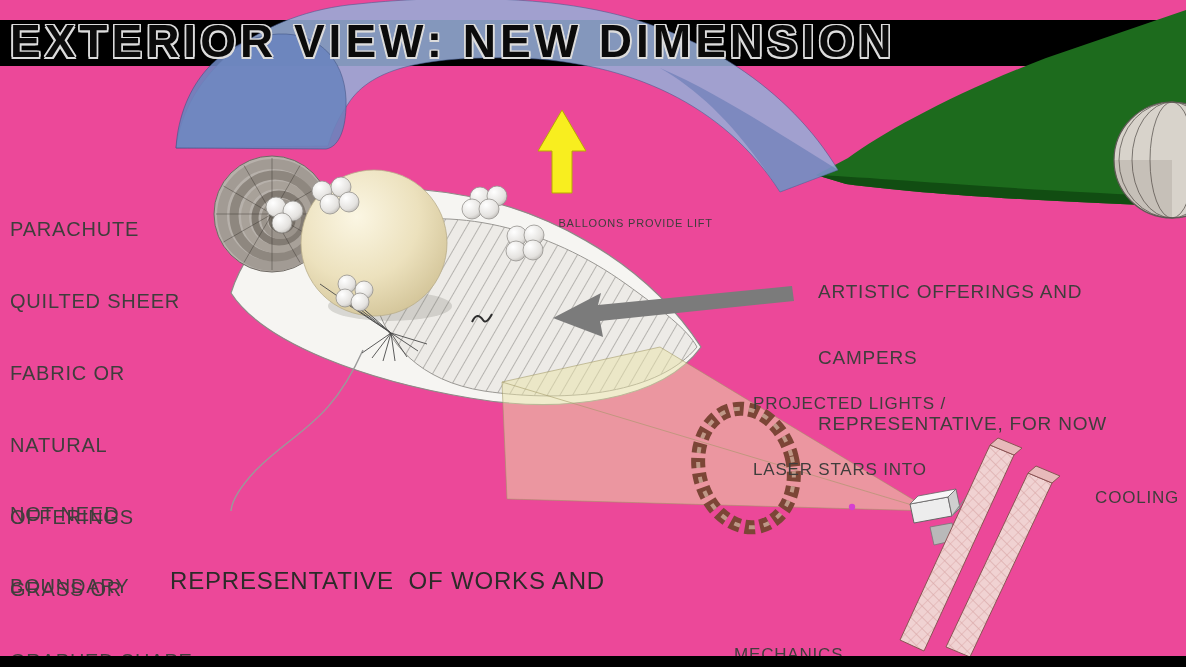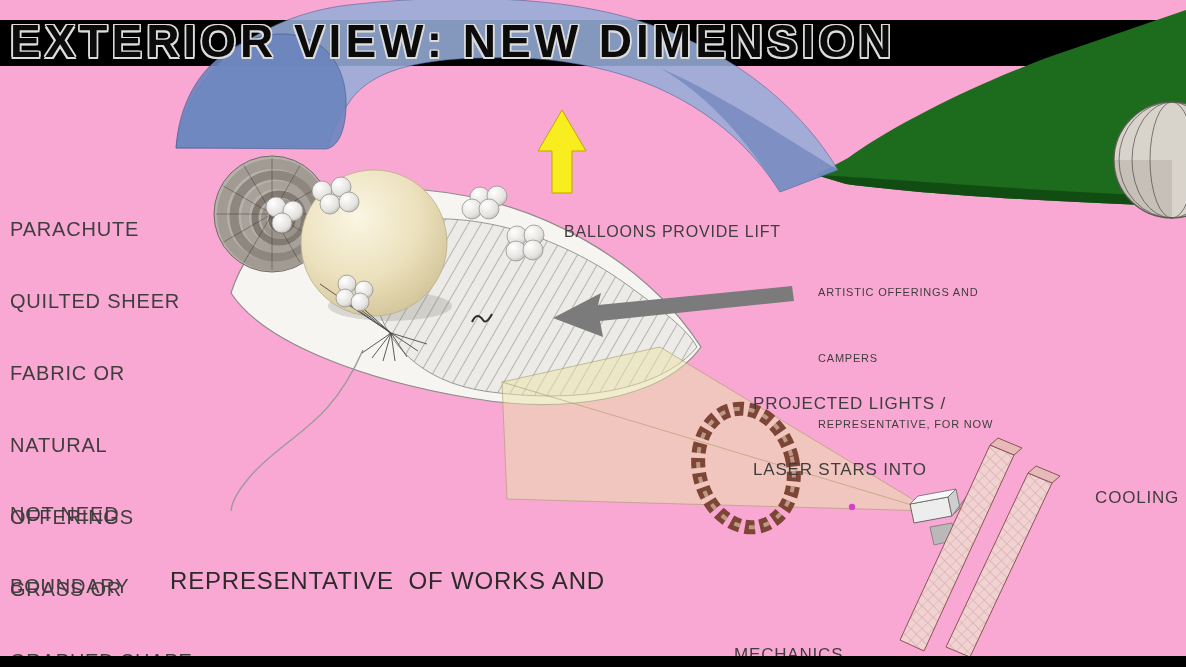--- a/index.html
+++ b/index.html
@@ -1,16 +1,16 @@
 <!DOCTYPE html>
 <html><head>
 <meta charset="utf-8">
 <style>
   html,body{margin:0;padding:0;background:#fff;}
-  .stage{position:relative;width:1186px;height:667px;background:#f9a8d4;overflow:hidden;
+  .stage{position:relative;width:1186px;height:667px;background:#ec4899;overflow:hidden;
          font-family:"Liberation Sans",sans-serif;}
   .titlebar{position:absolute;left:0;top:20px;width:100%;height:46px;background:#000;z-index:1;}
   .scene{position:absolute;left:0;top:0;width:1186px;height:667px;z-index:2;}
   .title{position:absolute;left:10px;top:16px;margin:0;z-index:3;white-space:nowrap;
          font-size:46px;font-weight:800;letter-spacing:4px;line-height:50px;color:#0b0b0b;
          text-shadow:-1.5px -1.5px 0 #dcdcdc,1.5px -1.5px 0 #dcdcdc,-1.5px 1.5px 0 #dcdcdc,
                      1.5px 1.5px 0 #dcdcdc,0 -1.5px 0 #dcdcdc,0 1.5px 0 #dcdcdc,
                      -1.5px 0 0 #dcdcdc,1.5px 0 0 #dcdcdc;}
   .ann{position:absolute;z-index:3;color:#3f3e3c;letter-spacing:0.8px;white-space:pre-wrap;}
   .ann-dark{color:#2c2b29;}
@@ -160,25 +160,25 @@
     <div>QUILTED SHEER</div>
     <div>FABRIC OR</div>
     <div>NATURAL</div>
     <div>OFFERINGS</div>
     <div>GRASS OR</div>
     <div>GRAPHED SHAPE</div>
     
     
   </div>
 
-  <div class="ann" style="left:543px;top:205px;font-size:16px">
+  <div class="ann" style="left:543px;top:205px;font-size:11px">
     <span>BALLOONS PROVIDE LIFT</span>
   </div>
 
-  <div class="ann" style="left:818px;top:237px;font-size:11px;line-height:22px">
+  <div class="ann" style="left:818px;top:237px;font-size:19px;line-height:22px">
     <div>ARTISTIC OFFERINGS AND</div>
     <div>CAMPERS</div>
     <div>REPRESENTATIVE, FOR NOW</div>
   </div>
 
   <div class="ann" style="left:753px;top:349px;font-size:17px;line-height:22px">
     <div>PROJECTED LIGHTS /</div>
     <div>LASER STARS INTO</div>
   </div>
 

